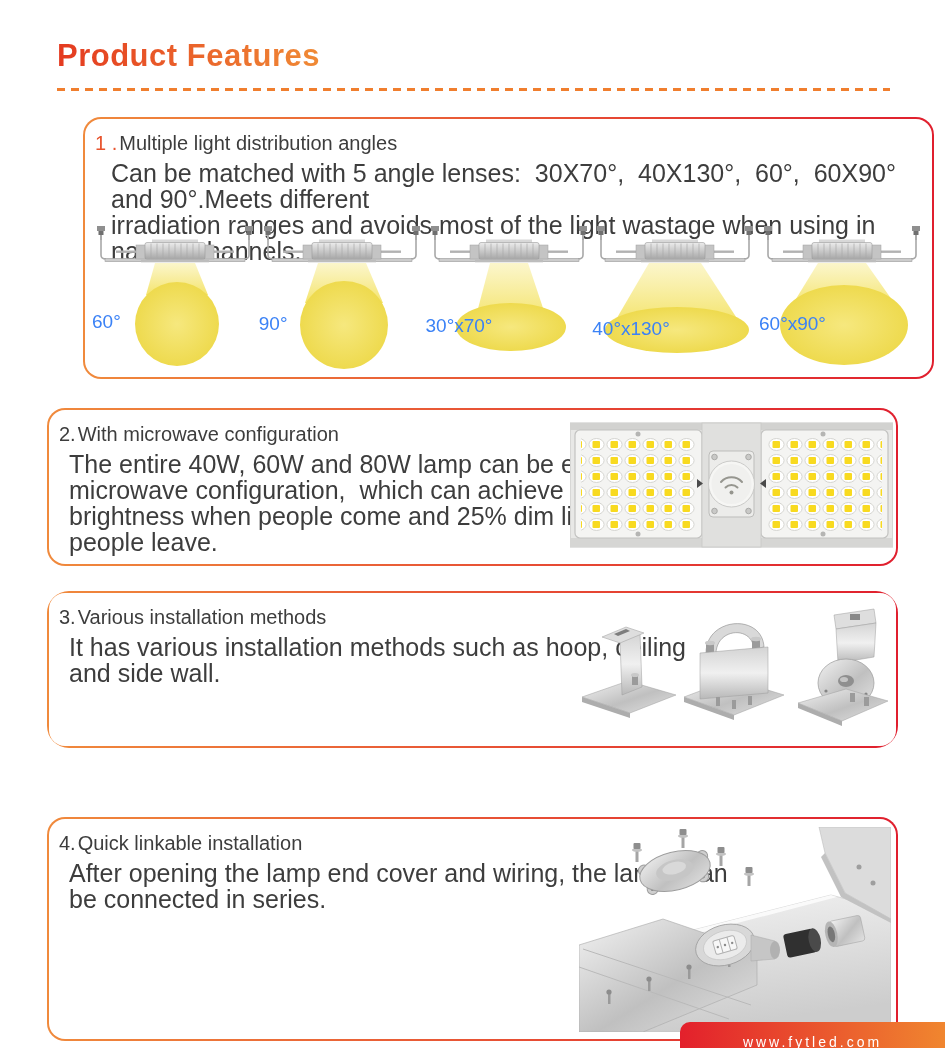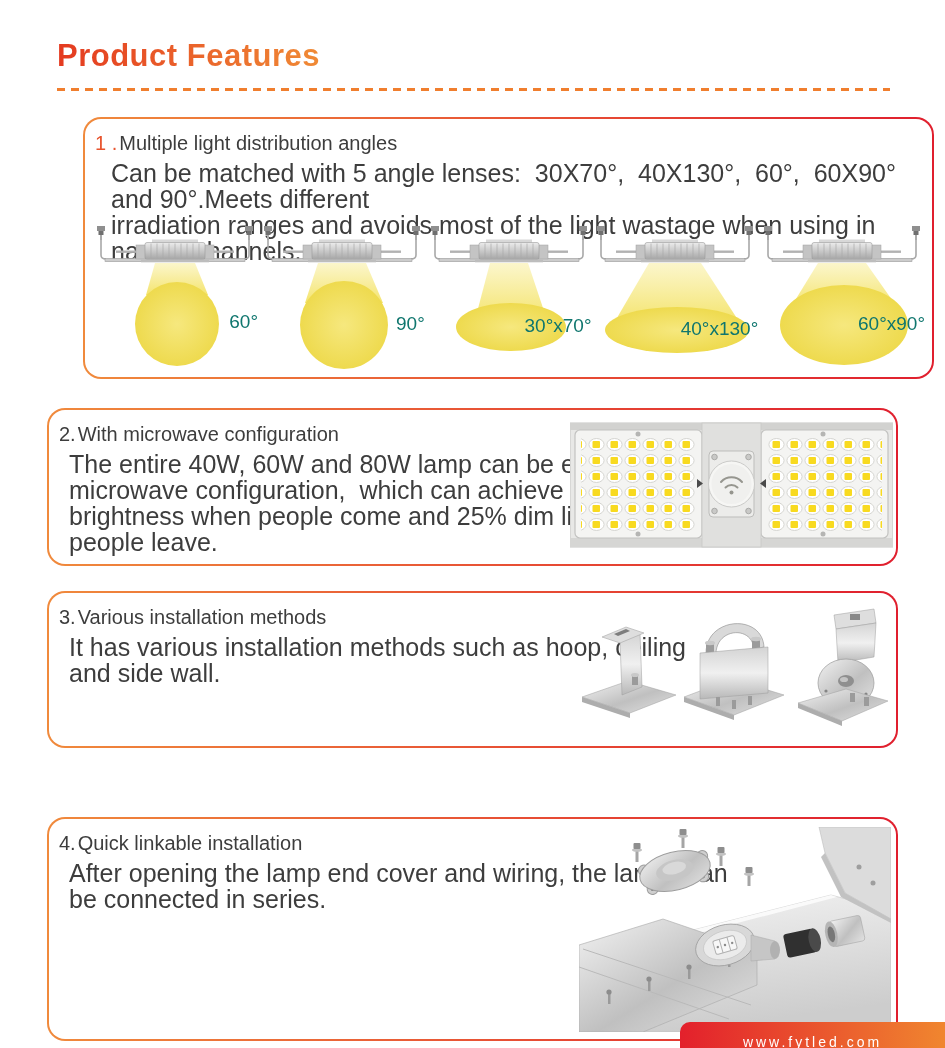--- a/index.html
+++ b/index.html
@@ -18,37 +18,37 @@
   }
 
   .feature-box{
     position:absolute; left:47px; width:851px; border-radius:18px; padding:2px;
     background:linear-gradient(90deg, var(--box-border-start), var(--box-border-end));
   }
   .feature-box-inner{ background:#fff; border-radius:16px; width:100%; height:100%;
     position:relative; overflow:hidden; }
   .fb1{ top:117px; height:262px;margin-left:36px; }
   .fb2{ top:408px; height:158px; }
-  .fb3{ top:591px; height:157px; }
+  .fb3{ top:591px; height:157px;border-radius:22px; }
   .fb4{ top:779px; height:224px;margin-top:38px; }
 
   .feat-head{ position:absolute; top:13px; left:10px; font-size:20px; color:var(--text); }
   .feat-head .num{ margin-right:2px; }
   .fb1 .feat-head .num{ color:var(--accent-number); }
   .feat-body{ position:absolute; top:41px; font-size:25px; line-height:26px;
     color:var(--text); white-space:pre-wrap; }
   .fb1 .feat-body{ left:26px; }
   .fb2 .feat-body,.fb3 .feat-body,.fb4 .feat-body{ left:20px; }
 
   .beam-row{ position:absolute; top:106px; left:7px; right:7px;
     display:flex; justify-content:space-between; }
   .beam-cell{ position:relative; width:166px; height:148px; }
   .beam-cell svg{ display:block; }
-  .beam-label{ position:absolute; left:0; right:0; text-align:right;
-    font-size:19px; color:#0f766e; }
+  .beam-label{ position:absolute; left:0; right:0; text-align:left;
+    font-size:19px; color:#3b82f6; }
   .bl1{ top:86px; } .bl2{ top:88px; } .bl3{ top:90px; } .bl4{ top:93px; } .bl5{ top:88px; }
 
   .illus{ position:absolute; }
   .illus-led{ left:521px; top:11px; }
   .illus-brk{ left:527px; top:8px; }
   .illus-link{ left:530px; top:8px; }
 
   .footer-bar{
     position:absolute; left:680px; top:1022px; width:265px; height:40px;
     border-radius:10px 0 0 10px;

